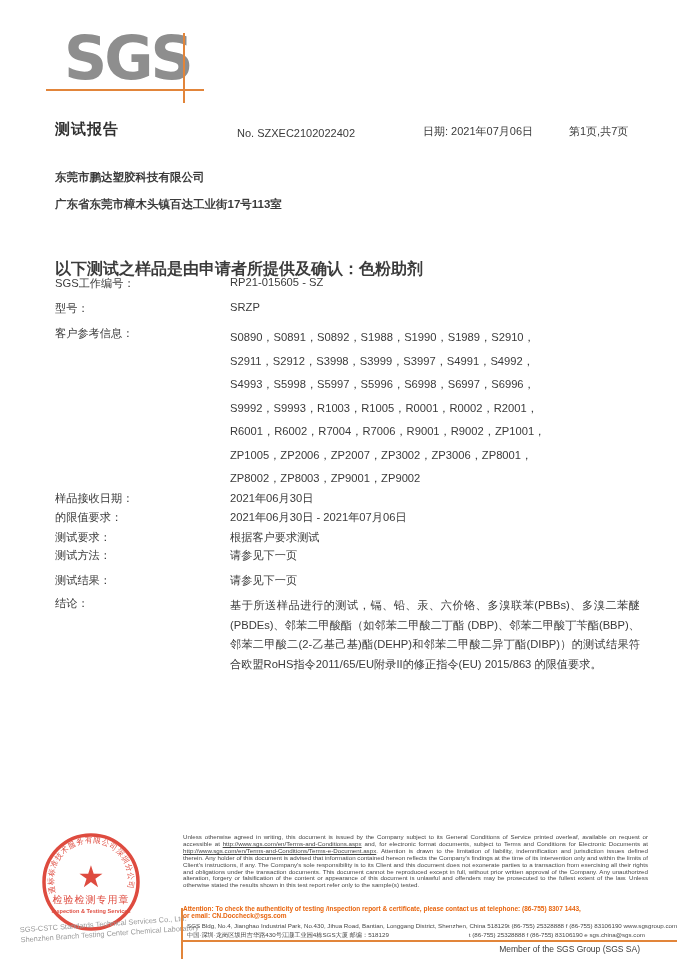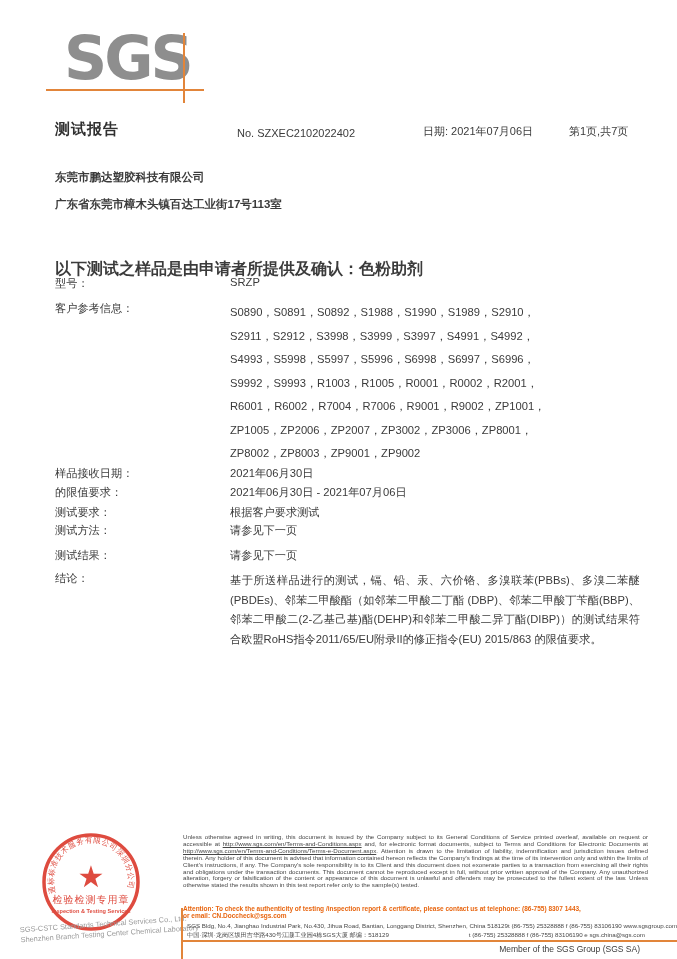--- a/index.html
+++ b/index.html
@@ -79,20 +79,24 @@
     <div class="h-page">第1页,共7页</div>
   </div>
 
   <div class="company">东莞市鹏达塑胶科技有限公司</div>
   <div class="address">广东省东莞市樟木头镇百达工业街17号113室</div>
 
   <div class="intro">以下测试之样品是由申请者所提供及确认：色粉助剂</div>
 
   <div class="info">
     <div class="row r-line25">
+      <div class="lbl">SGS工作编号：</div>
+      <div class="val">RP21-015605 - SZ</div>
+    </div>
+    <div class="row r-line25">
       <div class="lbl">型号：</div>
       <div class="val">SRZP</div>
     </div>
     <div class="row">
       <div class="lbl">客户参考信息：</div>
       <div class="val">
         <div class="ref-line">S0890，S0891，S0892，S1988，S1990，S1989，S2910，</div>
         <div class="ref-line">S2911，S2912，S3998，S3999，S3997，S4991，S4992，</div>
         <div class="ref-line">S4993，S5998，S5997，S5996，S6998，S6997，S6996，</div>
         <div class="ref-line">S9992，S9993，R1003，R1005，R0001，R0002，R2001，</div>

